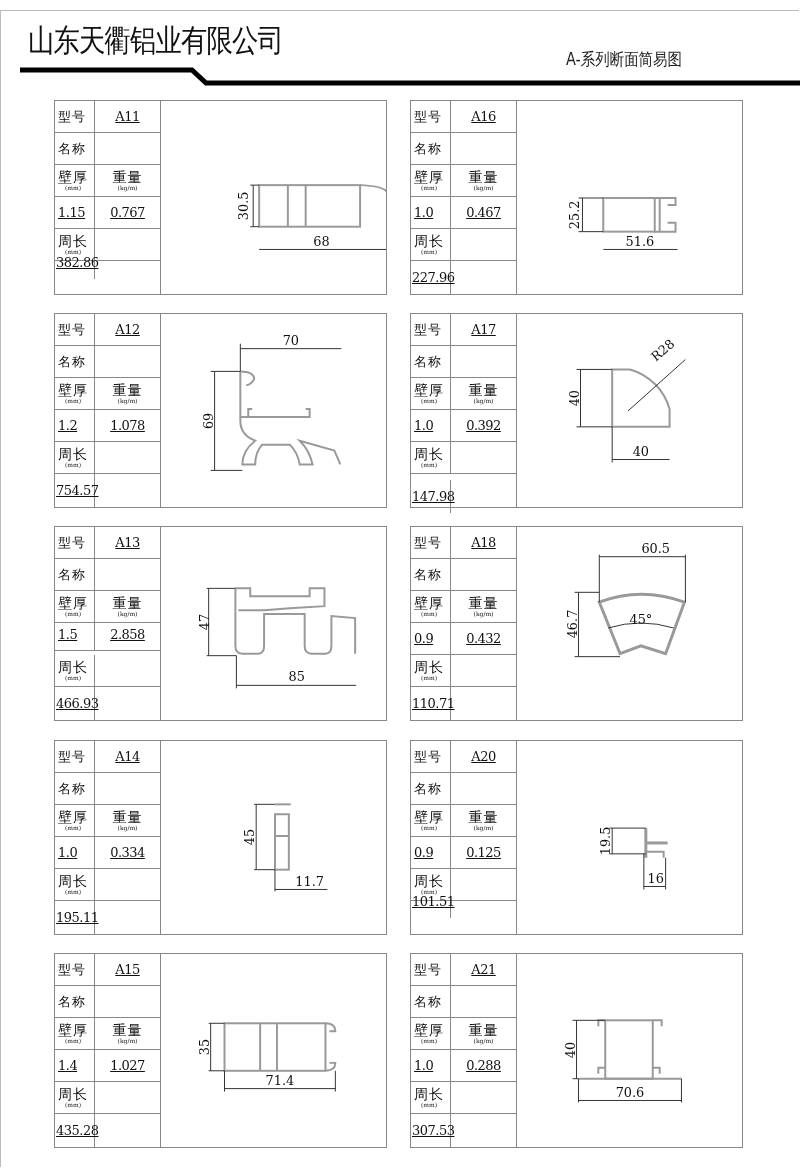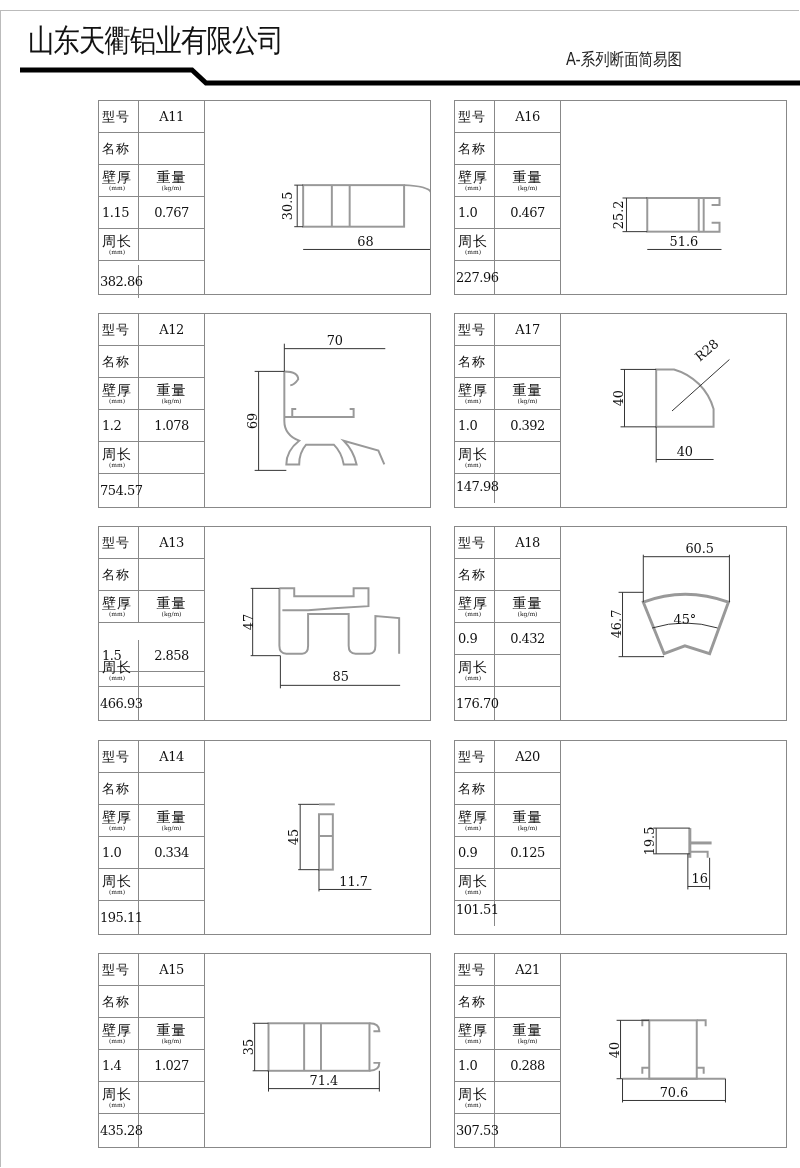--- a/index.html
+++ b/index.html
@@ -5,32 +5,32 @@
   html, body { margin:0; padding:0; background:#fff; }
   body { width:800px; height:1168px; position:relative; overflow:hidden;
          font-family:"DejaVu Serif","Liberation Serif",serif; color:#111; }
   .frame { position:absolute; left:0; top:10px; width:798px; height:1156px;
            border-top:1px solid #bbb; border-left:1px solid #bbb; }
   .company { position:absolute; left:28px; top:20px; font-family:"DejaVu Sans","Liberation Sans",sans-serif;
              font-size:31px; letter-spacing:-1px; color:#111; transform:scaleX(0.85); transform-origin:left top; }
   .subtitle { position:absolute; left:566px; top:48px; font-size:17px; color:#222;
               font-family:"DejaVu Sans","Liberation Sans",sans-serif; transform:scaleX(0.85); transform-origin:left top; }
   .rule { position:absolute; }
-  .card { position:absolute; width:333px; height:195px; border:1px solid #888; box-sizing:border-box; background:#fff;margin-left:44px; }
+  .card { position:absolute; width:333px; height:195px; border:1px solid #888; box-sizing:border-box; background:#fff; }
   .card .tbl { position:absolute; left:0; top:0; width:105px; height:100%; border-right:1px solid #888; }
   .card .row { position:absolute; left:0; width:105px; height:32px; border-bottom:1px solid #888; box-sizing:border-box; }
   .card .row:last-child { border-bottom:none; }
   .card .c1 { position:absolute; left:0; top:0; width:40px; height:100%; border-right:1px solid #888; box-sizing:border-box;
               display:flex; align-items:center; padding-left:3px; font-size:13px; }
   .card .c2 { position:absolute; left:40px; top:0; width:65px; height:100%; display:flex; align-items:center;
               justify-content:center; font-size:13px; }
   .lbl { font-family:"DejaVu Sans","Liberation Sans",sans-serif; font-size:14px; letter-spacing:1px; }
   .lblsmall { display:flex; flex-direction:column; align-items:center; line-height:1; }
   .lblsmall .u { font-size:6px; margin-top:1px; }
-  .num { font-size:12px; letter-spacing:-0.5px; }
+  .num { font-size:12px; letter-spacing:-0.5px;text-decoration:underline; }
   .draw { position:absolute; left:105px; top:0; width:226px; height:100%; }
   .draw svg { width:100%; height:100%; }
   .dim { font-family:"DejaVu Serif","Liberation Serif",serif; font-size:13px; fill:#111; }
 </style>
 </head>
 <body>
 
 <div class="frame"></div>
 <div class="company">山东天衢铝业有限公司</div>
 <div class="subtitle">A-系列断面简易图</div>
@@ -69,21 +69,21 @@
       </div>
       <div class="row" style="top:128px">
         <div class="c1">
           <div class="lblsmall">
               <span class="lbl">周长</span>
               <span class="u">(mm)</span>
             </div>
         </div>
         <div class="c2"></div>
       </div>
-      <div class="row" style="top:164px;height:33px;border-bottom:none">
+      <div class="row" style="top:145px;height:33px;border-bottom:none">
         <div class="c1 num" style="padding-left:1px">382.86</div>
         <div class="c2"></div>
       </div>
     </div>
     <div class="draw"><svg viewBox="0 0 226 195">
   <rect x="99" y="85" width="102" height="42" fill="none" stroke="#999" stroke-width="2"></rect>
   <line x1="128" y1="85" x2="128" y2="127" stroke="#999" stroke-width="2"></line>
   <line x1="146" y1="85" x2="146" y2="127" stroke="#999" stroke-width="2"></line>
   <path d="M201,85 Q225,86 228,92" fill="none" stroke="#999" stroke-width="2"></path>
   <line x1="90" y1="85" x2="99" y2="85" stroke="#333"></line>
@@ -233,21 +233,21 @@
       </div>
       <div class="row" style="top:128px">
         <div class="c1">
           <div class="lblsmall">
               <span class="lbl">周长</span>
               <span class="u">(mm)</span>
             </div>
         </div>
         <div class="c2"></div>
       </div>
-      <div class="row" style="top:156px;height:33px;border-bottom:none">
+      <div class="row" style="top:166px;height:33px;border-bottom:none">
         <div class="c1 num" style="padding-left:1px">147.98</div>
         <div class="c2"></div>
       </div>
     </div>
     <div class="draw"><svg viewBox="0 0 226 195">
   <path d="M96,56 L114,56 A58,58 0 0 1 154,96 L154,114 L96,114 Z" fill="none" stroke="#999" stroke-width="2"></path>
   <line x1="112" y1="98" x2="170" y2="46" stroke="#333"></line>
   <text class="dim" transform="translate(150,40) rotate(-40)" text-anchor="middle">R28</text>
   <line x1="60" y1="56" x2="96" y2="56" stroke="#333"></line>
           <line x1="60" y1="114" x2="96" y2="114" stroke="#333"></line>
@@ -275,21 +275,21 @@
               <span class="u">(mm)</span>
             </div>
         </div>
         <div class="c2">
           <div class="lblsmall">
               <span class="lbl">重量</span>
               <span class="u">(kg/m)</span>
             </div>
         </div>
       </div>
-      <div class="row" style="top:113px">
+      <div class="row" style="top:92px">
         <div class="c1 num">1.5</div>
         <div class="c2 num">2.858</div>
       </div>
       <div class="row" style="top:128px">
         <div class="c1">
           <div class="lblsmall">
               <span class="lbl">周长</span>
               <span class="u">(mm)</span>
             </div>
         </div>
@@ -343,21 +343,21 @@
       <div class="row" style="top:128px">
         <div class="c1">
           <div class="lblsmall">
               <span class="lbl">周长</span>
               <span class="u">(mm)</span>
             </div>
         </div>
         <div class="c2"></div>
       </div>
       <div class="row" style="top:160px;height:33px;border-bottom:none">
-        <div class="c1 num" style="padding-left:1px">176.70</div>
+        <div class="c1 num" style="padding-left:1px">110.71</div>
         <div class="c2"></div>
       </div>
     </div>
     <div class="draw"><svg viewBox="0 0 226 195">
   <path d="M83,76 Q125,60 169,76 L150,128 L125,120 L104,128 Z" fill="none" stroke="#999" stroke-width="3"></path>
   <path d="M92,102 Q125,92 158,102" fill="none" stroke="#333"></path>
   <text class="dim" x="125" y="98" text-anchor="middle">45°</text>
   <line x1="58" y1="66" x2="83" y2="66" stroke="#333"></line>
           <line x1="58" y1="131" x2="104" y2="131" stroke="#333"></line>
   <line x1="62" y1="66" x2="62" y2="131" stroke="#333"></line>
@@ -453,21 +453,21 @@
       </div>
       <div class="row" style="top:128px">
         <div class="c1">
           <div class="lblsmall">
               <span class="lbl">周长</span>
               <span class="u">(mm)</span>
             </div>
         </div>
         <div class="c2"></div>
       </div>
-      <div class="row" style="top:152px;height:33px;border-bottom:none">
+      <div class="row" style="top:144px;height:33px;border-bottom:none">
         <div class="c1 num" style="padding-left:1px">101.51</div>
         <div class="c2"></div>
       </div>
     </div>
     <div class="draw"><svg viewBox="0 0 226 195">
   <line x1="130" y1="88" x2="130" y2="118" stroke="#999" stroke-width="3"></line>
   <line x1="130" y1="103" x2="152" y2="103" stroke="#999" stroke-width="3"></line>
   <path d="M130,112 L148,112 L148,118" fill="none" stroke="#999" stroke-width="2"></path>
   <line x1="93" y1="88" x2="130" y2="88" stroke="#333"></line>
           <line x1="93" y1="114" x2="130" y2="114" stroke="#333"></line>

